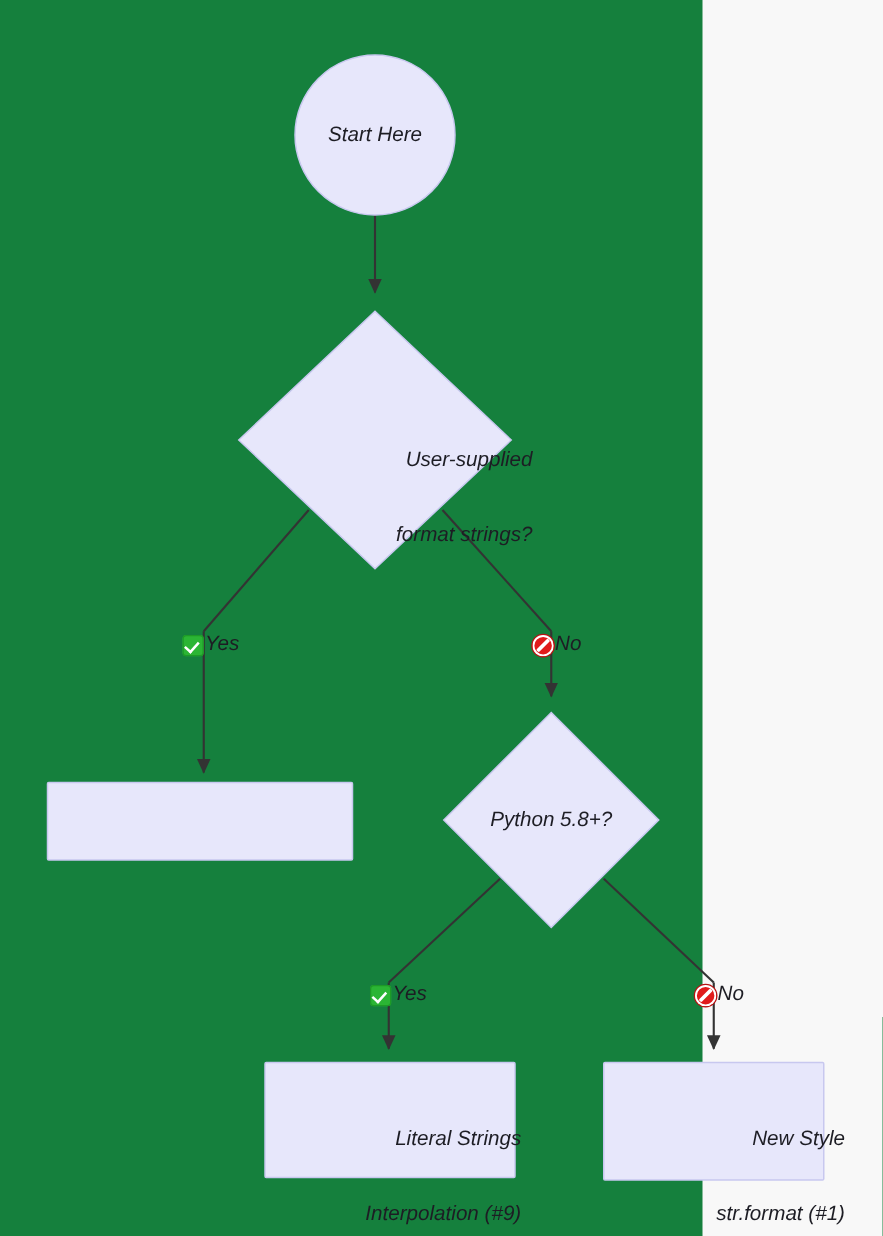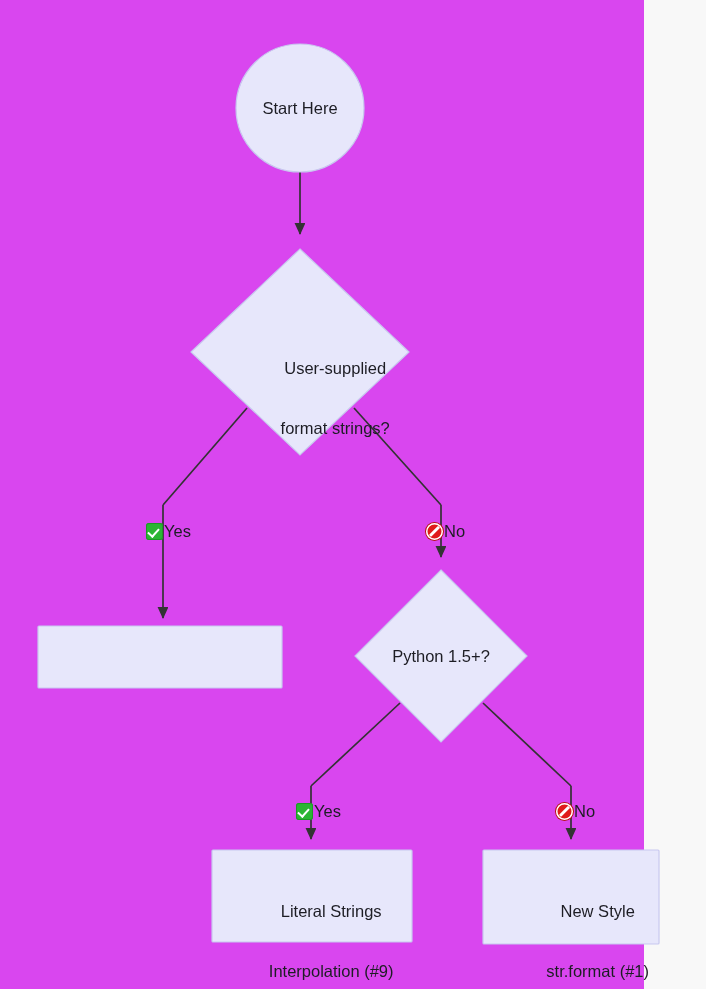--- a/index.html
+++ b/index.html
@@ -9,23 +9,24 @@
   }
   body {
     width: 706px;
     height: 989px;
     background: #f8f8f8;
     font-family: "Liberation Sans", sans-serif;
     overflow: hidden;
   }
   #flow-root {
     position: relative;
-    width: 644px;
+    width: 562px;
     height: 989px;
-    background: #d946ef;
+    background: #15803d;
+    font-style: italic;
   }
   svg.flow-canvas {
     position: absolute;
     top: 0;
     left: 0;
     width: 706px;
     height: 989px;
     display: block;
   }
   .node-shape {
@@ -37,36 +38,35 @@
     stroke: #333333;
     stroke-width: 1.7;
     fill: none;
   }
   .node-label {
     position: absolute;
     color: #1d1d24;
     font-family: "Liberation Sans", sans-serif;
     font-size: 16.5px;
     line-height: 30px;
-    text-align: center;
+    text-align: right;
     white-space: pre;
     pointer-events: none;
   }
   .node-label.centered {
     text-align: center;
   }
   .edge-label {
     position: absolute;
     display: flex;
-    align-items: center;
+    align-items: flex-end;
     font-family: "Liberation Sans", sans-serif;
     font-size: 16.5px;
     color: #1d1d24;
     white-space: nowrap;
-    margin-top: 16px;
   }
   .edge-label .emoji {
     font-size: 16px;
     line-height: 1;
     margin-right: 1px;
     display: inline-block;
   }
   
   .ico-check {
     position: relative;
@@ -150,21 +150,21 @@
     <rect class="node-shape" x="483" y="850" width="176" height="94" rx="1"></rect>
   </svg>
 
   <div class="node-label centered" style="left:220px; top:93px; width:160px;">Start Here</div>
 
   <div class="node-label" style="left:226px; top:323px; width:200px;">
     <span>User-supplied</span><br>
     <span>format strings?</span>
   </div>
 
-  <div class="node-label centered" style="left:351px; top:641px; width:180px;">Python 1.5+?</div>
+  <div class="node-label centered" style="left:351px; top:641px; width:180px;">Python 5.8+?</div>
 
 
   <div class="node-label" style="left:227px; top:866px; width:190px;">
     <span>Literal Strings</span><br>
     <span>Interpolation (#9)</span>
   </div>
 
   <div class="node-label" style="left:501px; top:866px; width:175px;">
     <span>New Style</span><br>
     <span>str.format (#1)</span>

